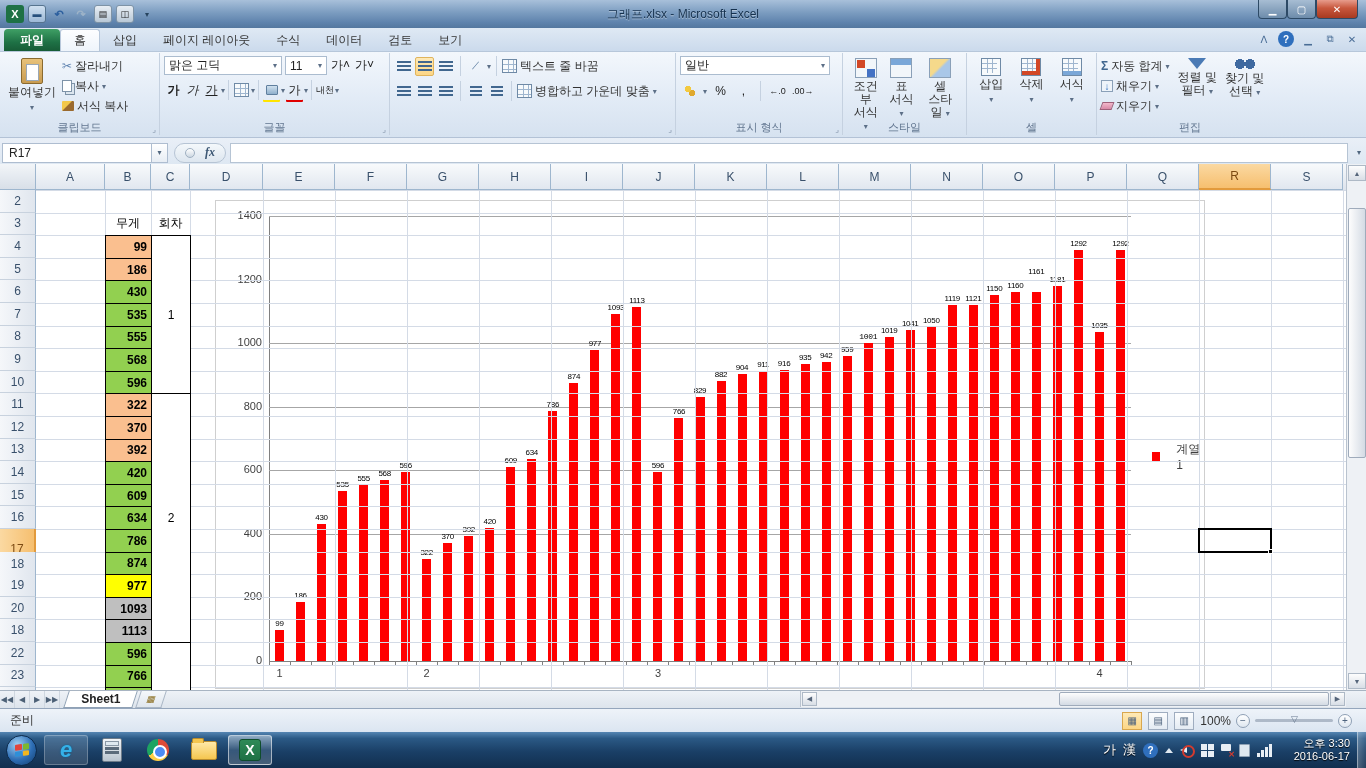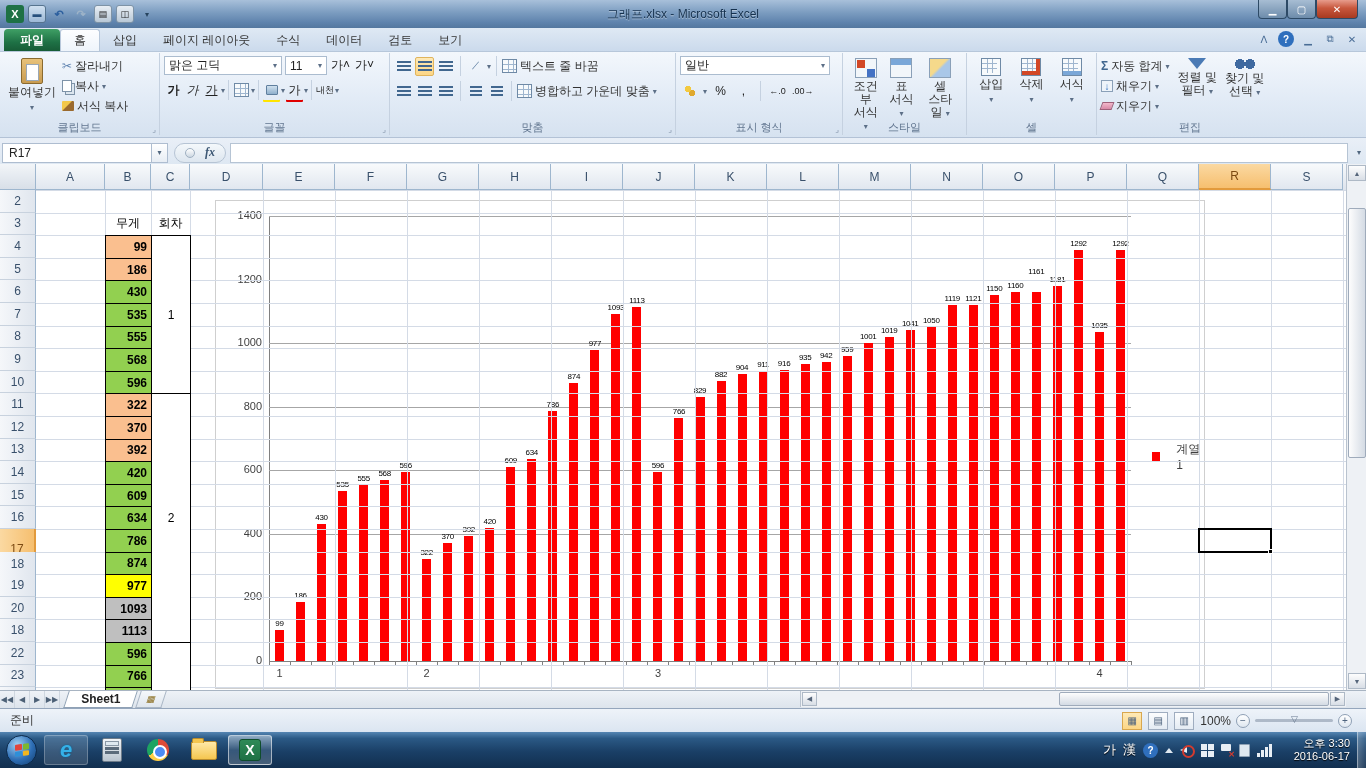--- a/index.html
+++ b/index.html
@@ -320,21 +320,20 @@
         <div class="toolbtn">
             <span class="lines" style="width:12px;"></span>
           </div>
         <div class="sep-v"></div>
         <div class="smallbtn">
             <span class="grid-ic"></span>
             <span>병합하고 가운데 맞춤</span>
             <span class="carot">▾</span>
           </div>
       </div>
-      <div class="glabel">맞춤</div>
       <div class="dlg">⌟</div>
     </div>
 
     <div class="rgroup" style="left:676px;width:167px;">
       <div class="selbox" style="width:150px;">
           <span>일반</span>
           <span class="carot">▾</span>
         </div>
       <div style="display:flex;align-items:center;gap:4px;margin-top:6px;">
         <div class="toolbtn">
@@ -531,21 +530,21 @@
         <div class="blab" style="left: 534.073px; top: 159.432px;">911</div>
         <div class="bar" style="left: 563.598px; top: 168.843px; width: 9px; height: 291.157px; background: rgb(255, 0, 0);"></div>
         <div class="blab" style="left: 555.098px; top: 157.843px;">916</div>
         <div class="bar" style="left: 584.622px; top: 162.804px; width: 9px; height: 297.196px; background: rgb(255, 0, 0);"></div>
         <div class="blab" style="left: 576.122px; top: 151.804px;">935</div>
         <div class="bar" style="left: 605.646px; top: 160.579px; width: 9px; height: 299.421px; background: rgb(255, 0, 0);"></div>
         <div class="blab" style="left: 597.146px; top: 149.579px;">942</div>
         <div class="bar" style="left: 626.671px; top: 155.175px; width: 9px; height: 304.825px; background: rgb(255, 0, 0);"></div>
         <div class="blab" style="left: 618.171px; top: 144.175px;">959</div>
         <div class="bar" style="left: 647.695px; top: 141.825px; width: 9px; height: 318.175px; background: rgb(255, 0, 0);"></div>
-        <div class="blab" style="left: 639.195px; top: 130.825px;">1001</div>
+        <div class="blab" style="left: 639.195px; top: 130.825px; font-family: Liberation Mono, monospace;">1001</div>
         <div class="bar" style="left: 668.72px; top: 136.104px; width: 9px; height: 323.896px; background: rgb(255, 0, 0);"></div>
         <div class="blab" style="left: 660.22px; top: 125.104px;">1019</div>
         <div class="bar" style="left: 689.744px; top: 129.111px; width: 9px; height: 330.889px; background: rgb(255, 0, 0);"></div>
         <div class="blab" style="left: 681.244px; top: 118.111px;">1041</div>
         <div class="bar" style="left: 710.768px; top: 126.25px; width: 9px; height: 333.75px; background: rgb(255, 0, 0);"></div>
         <div class="blab" style="left: 702.268px; top: 115.25px;">1050</div>
         <div class="bar" style="left: 731.793px; top: 104.318px; width: 9px; height: 355.682px; background: rgb(255, 0, 0);"></div>
         <div class="blab" style="left: 723.293px; top: 93.3179px;">1119</div>
         <div class="bar" style="left: 752.817px; top: 103.682px; width: 9px; height: 356.318px; background: rgb(255, 0, 0);"></div>
         <div class="blab" style="left: 744.317px; top: 92.6821px;">1121</div>

